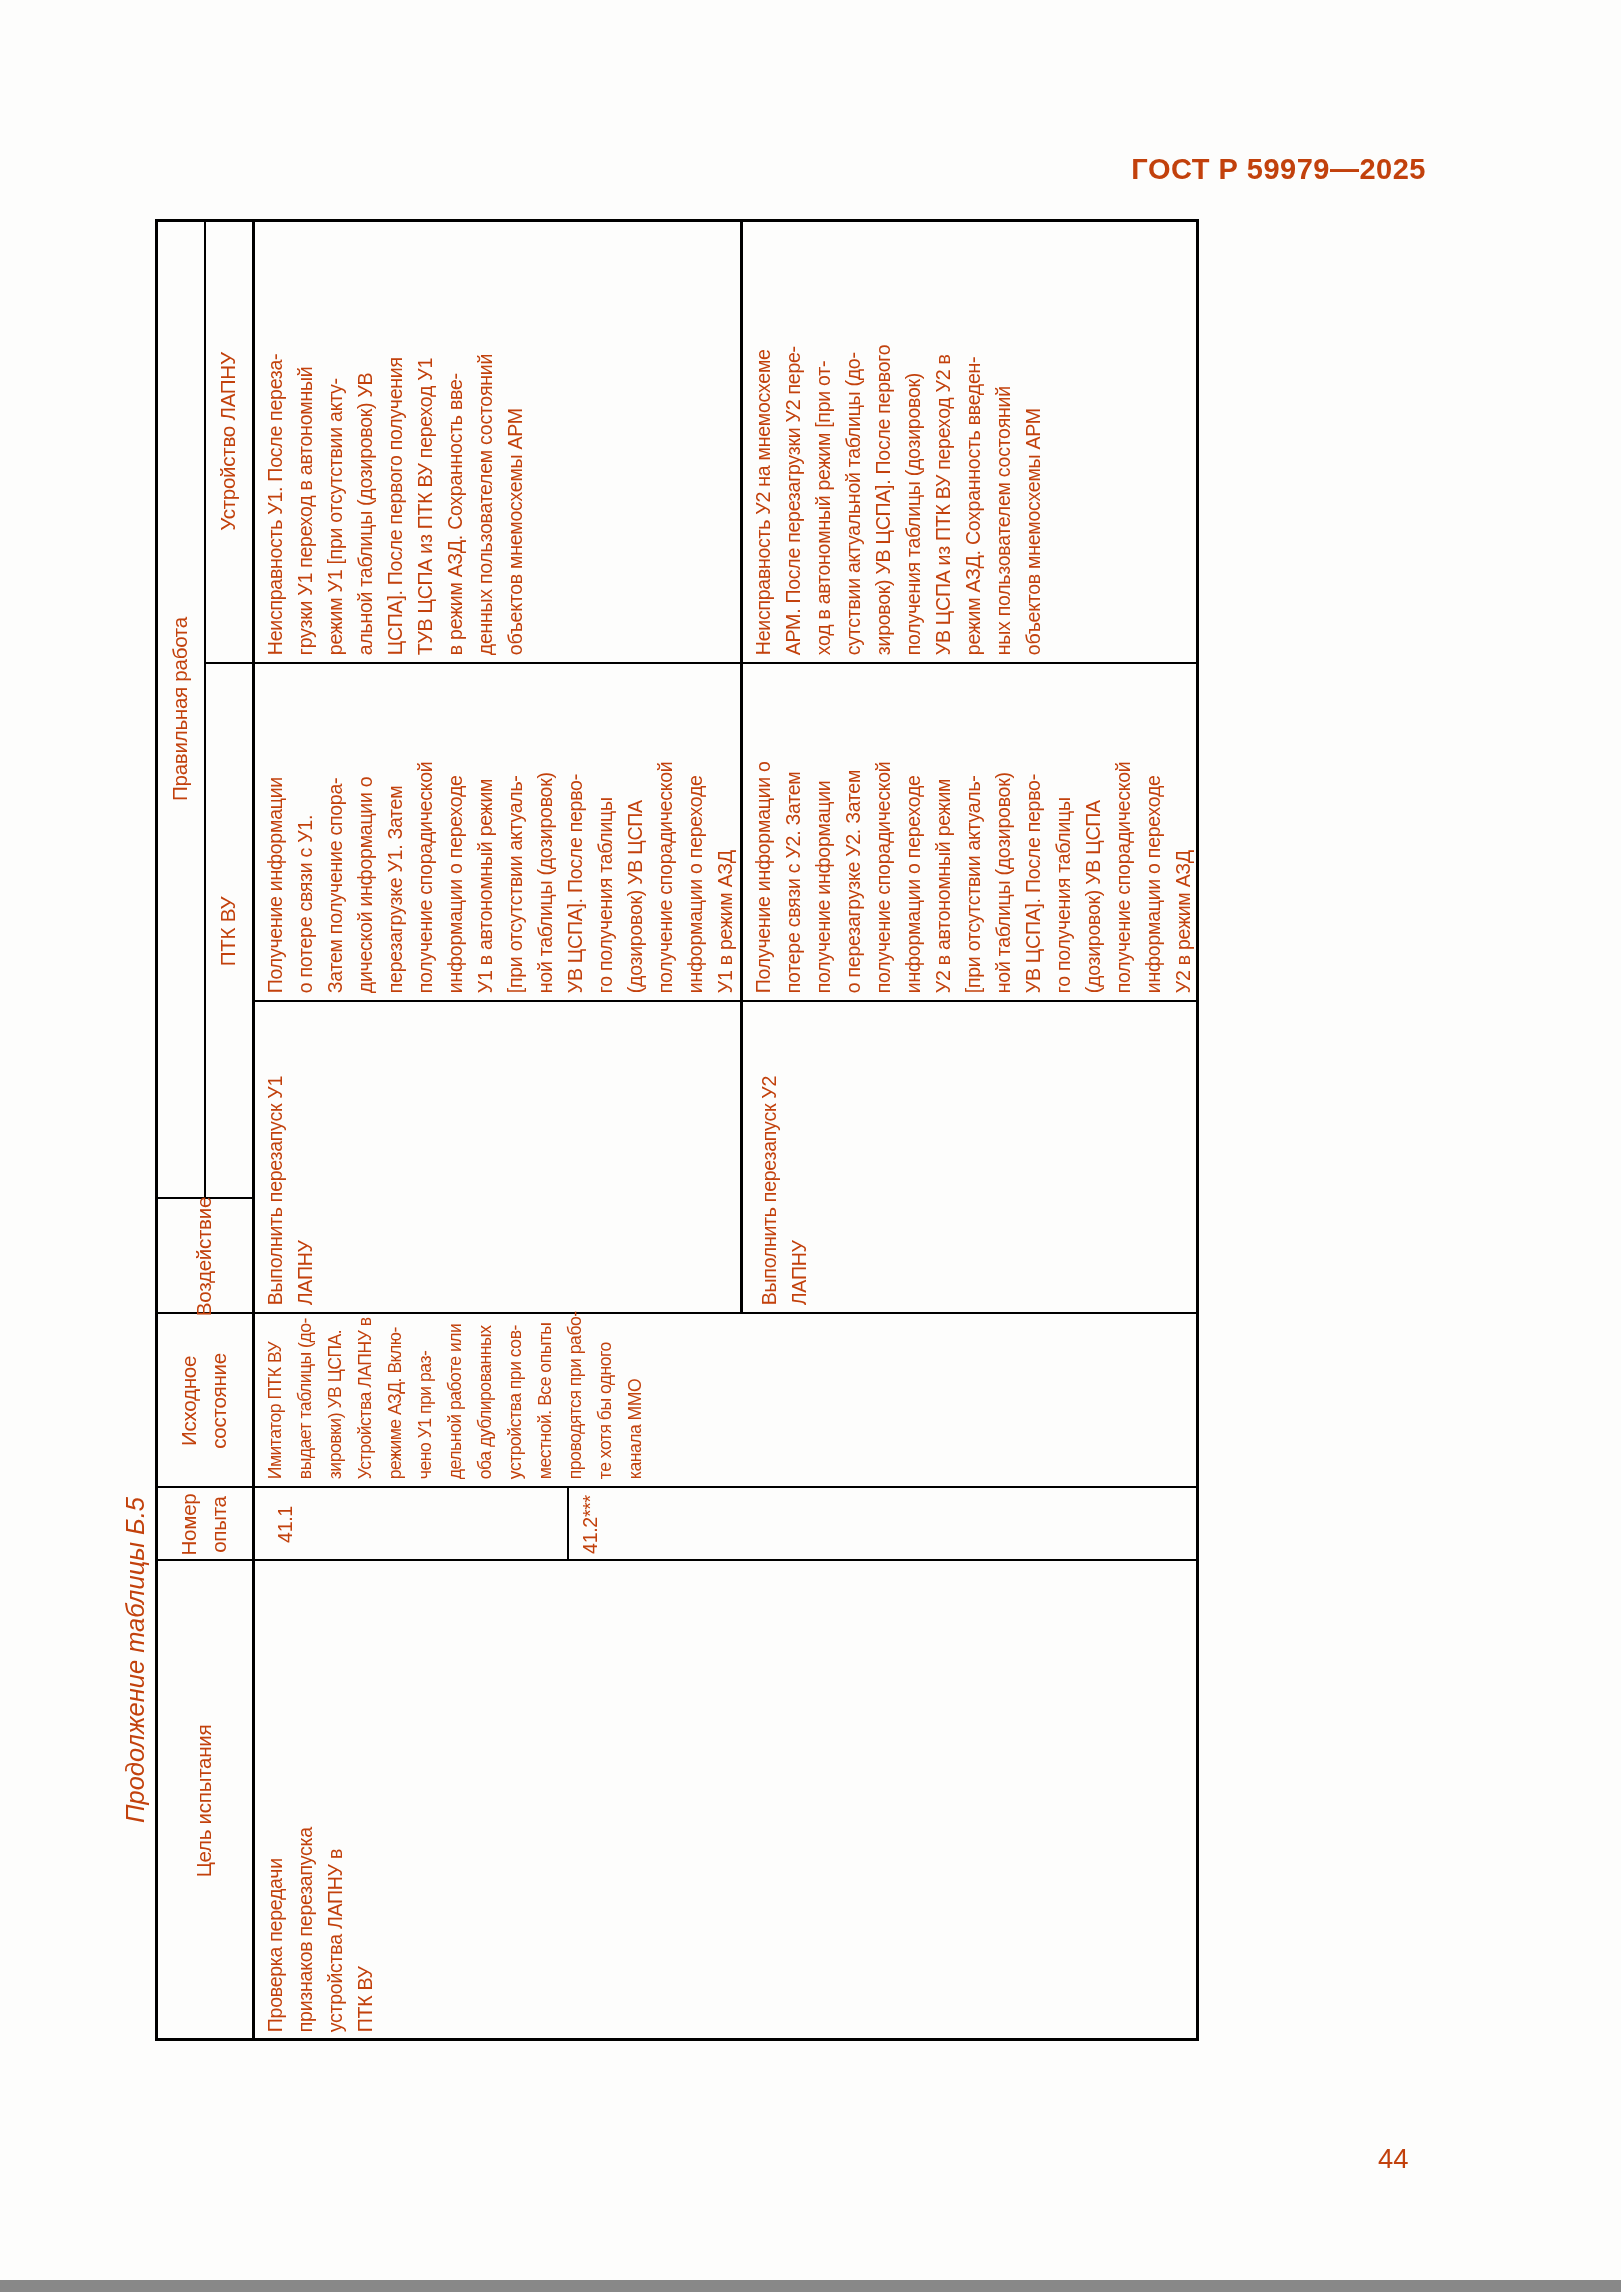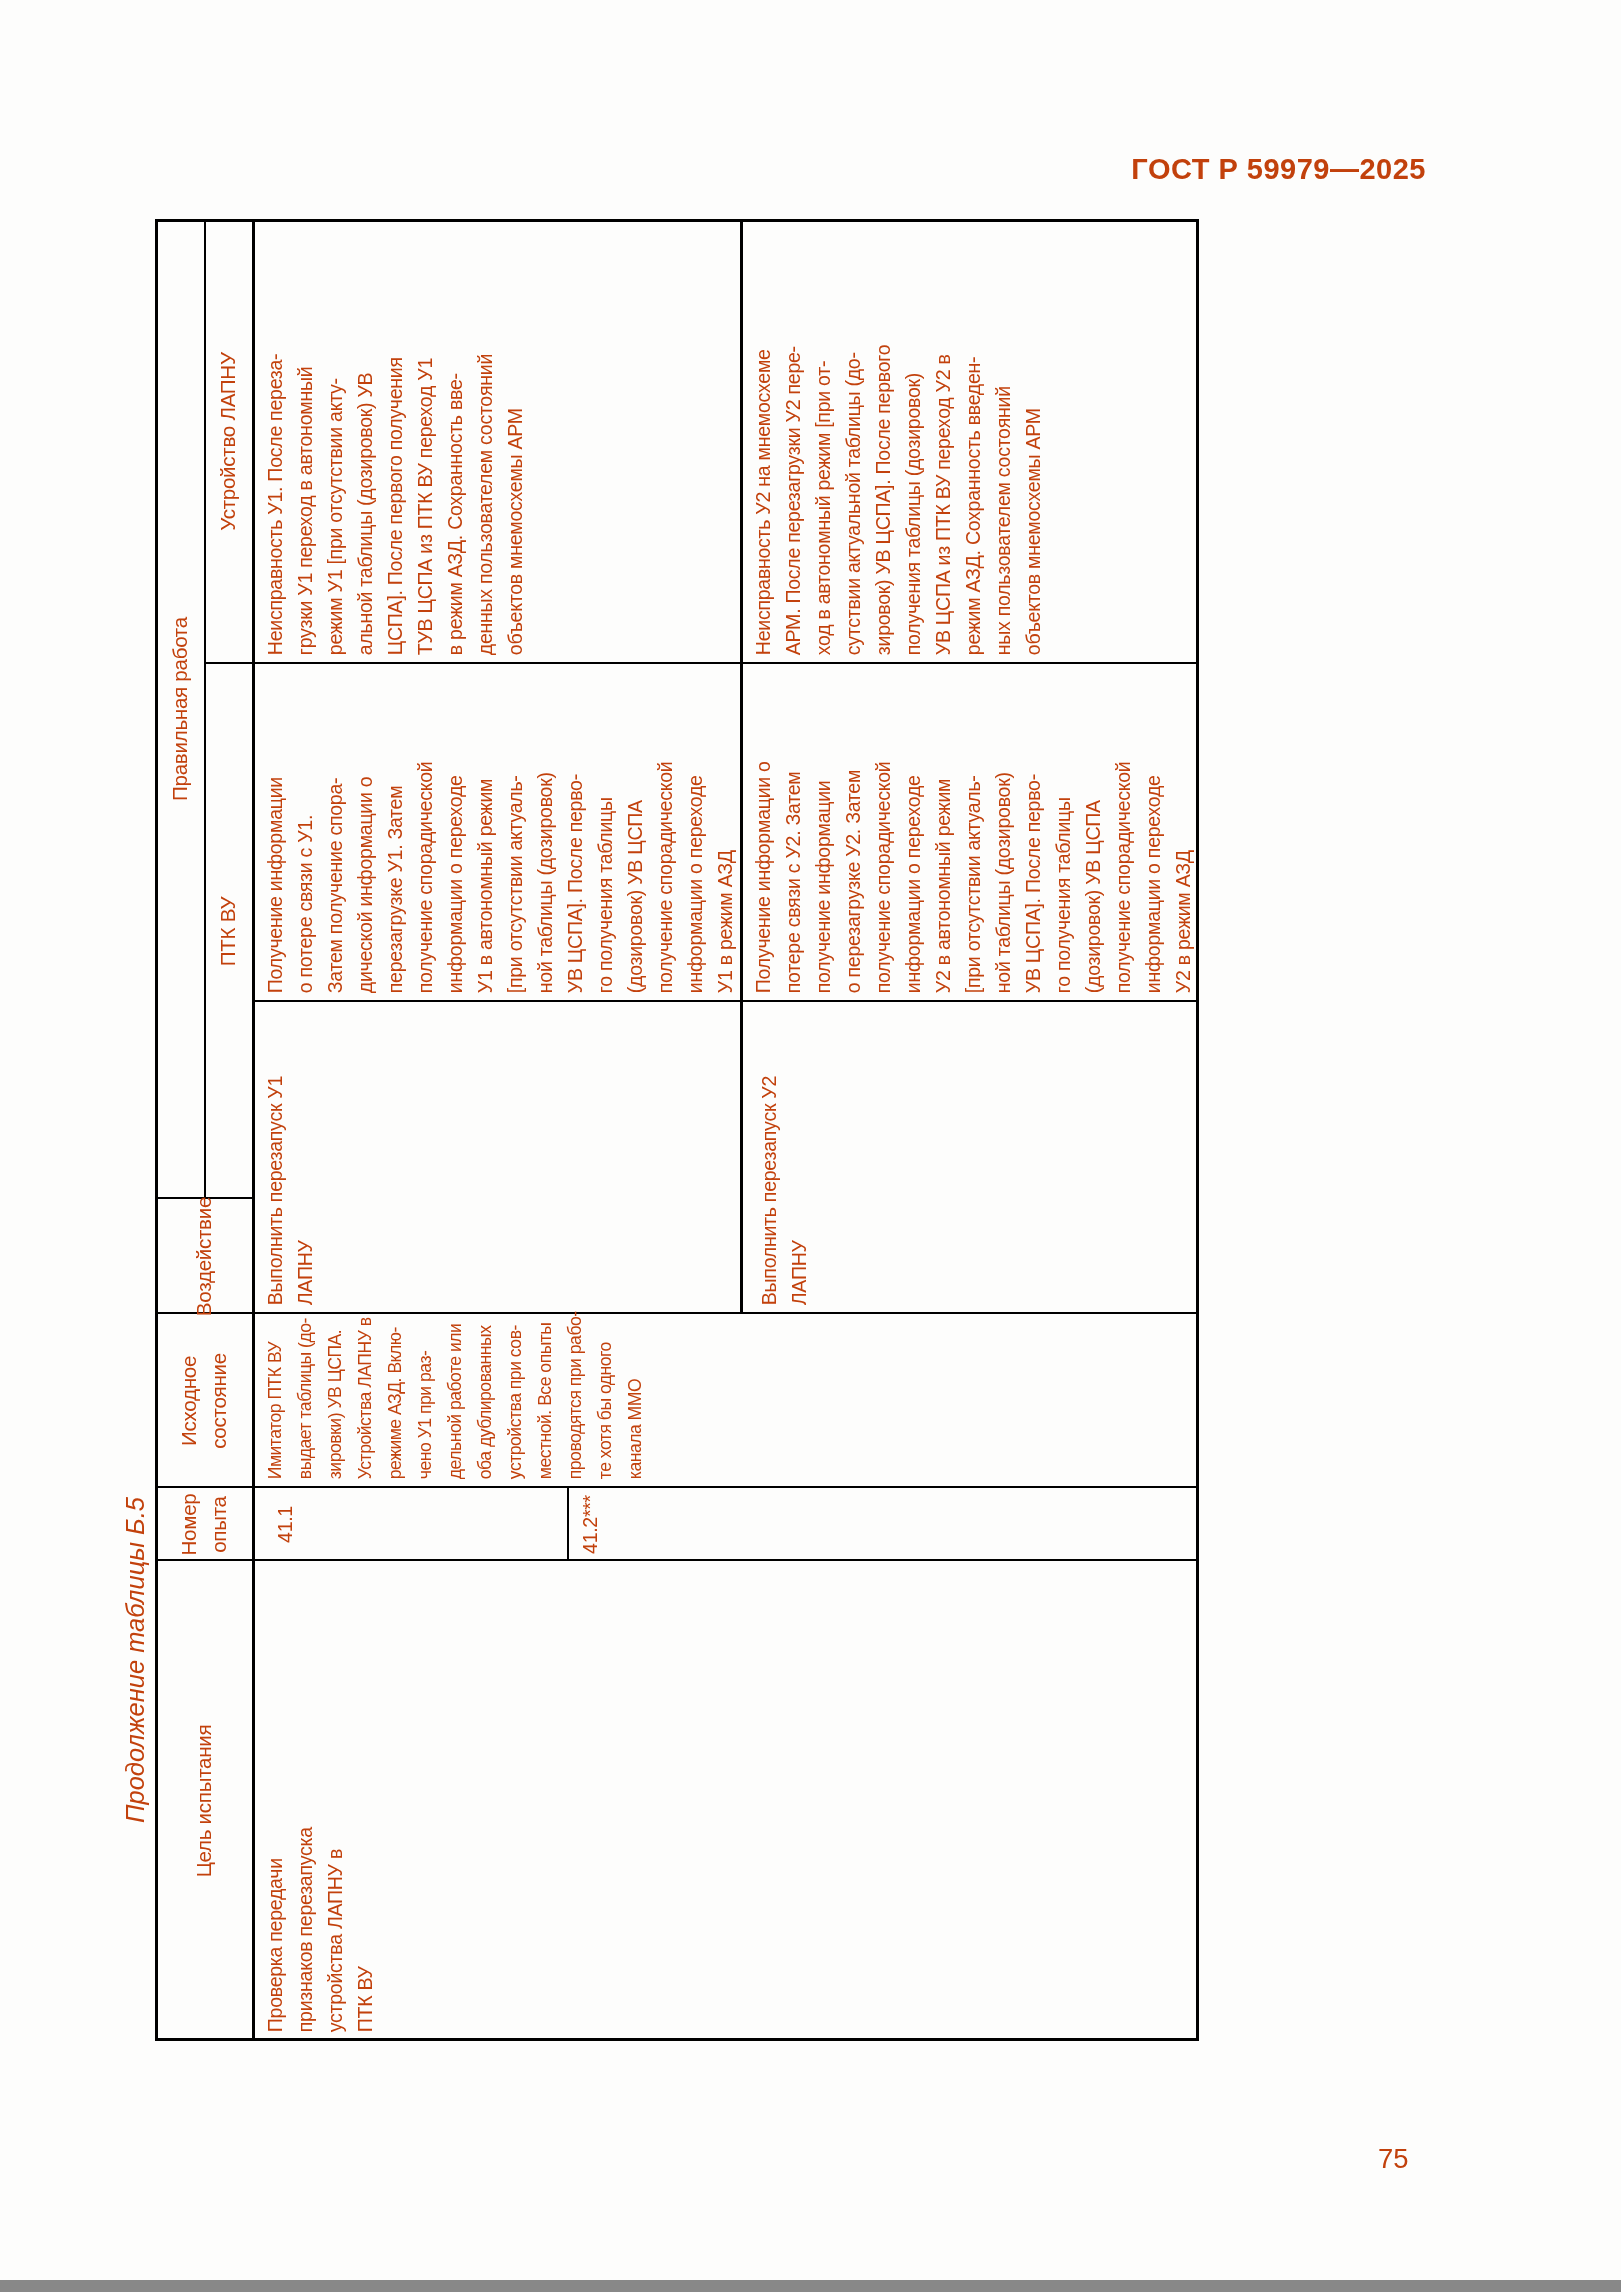--- a/index.html
+++ b/index.html
@@ -167,16 +167,16 @@
 зировок) УВ ЦСПА]. После первого
 получения таблицы (дозировок)
 УВ ЦСПА из ПТК ВУ переход У2 в
 режим АЗД. Сохранность введен-
 ных пользователем состояний
 объектов мнемосхемы АРМ</div>
 
     </div>
   </div>
 
-  <div class="page-number">75</div>
+  <div class="page-number">44</div>
 
 </div>
 
 
 </body></html>

